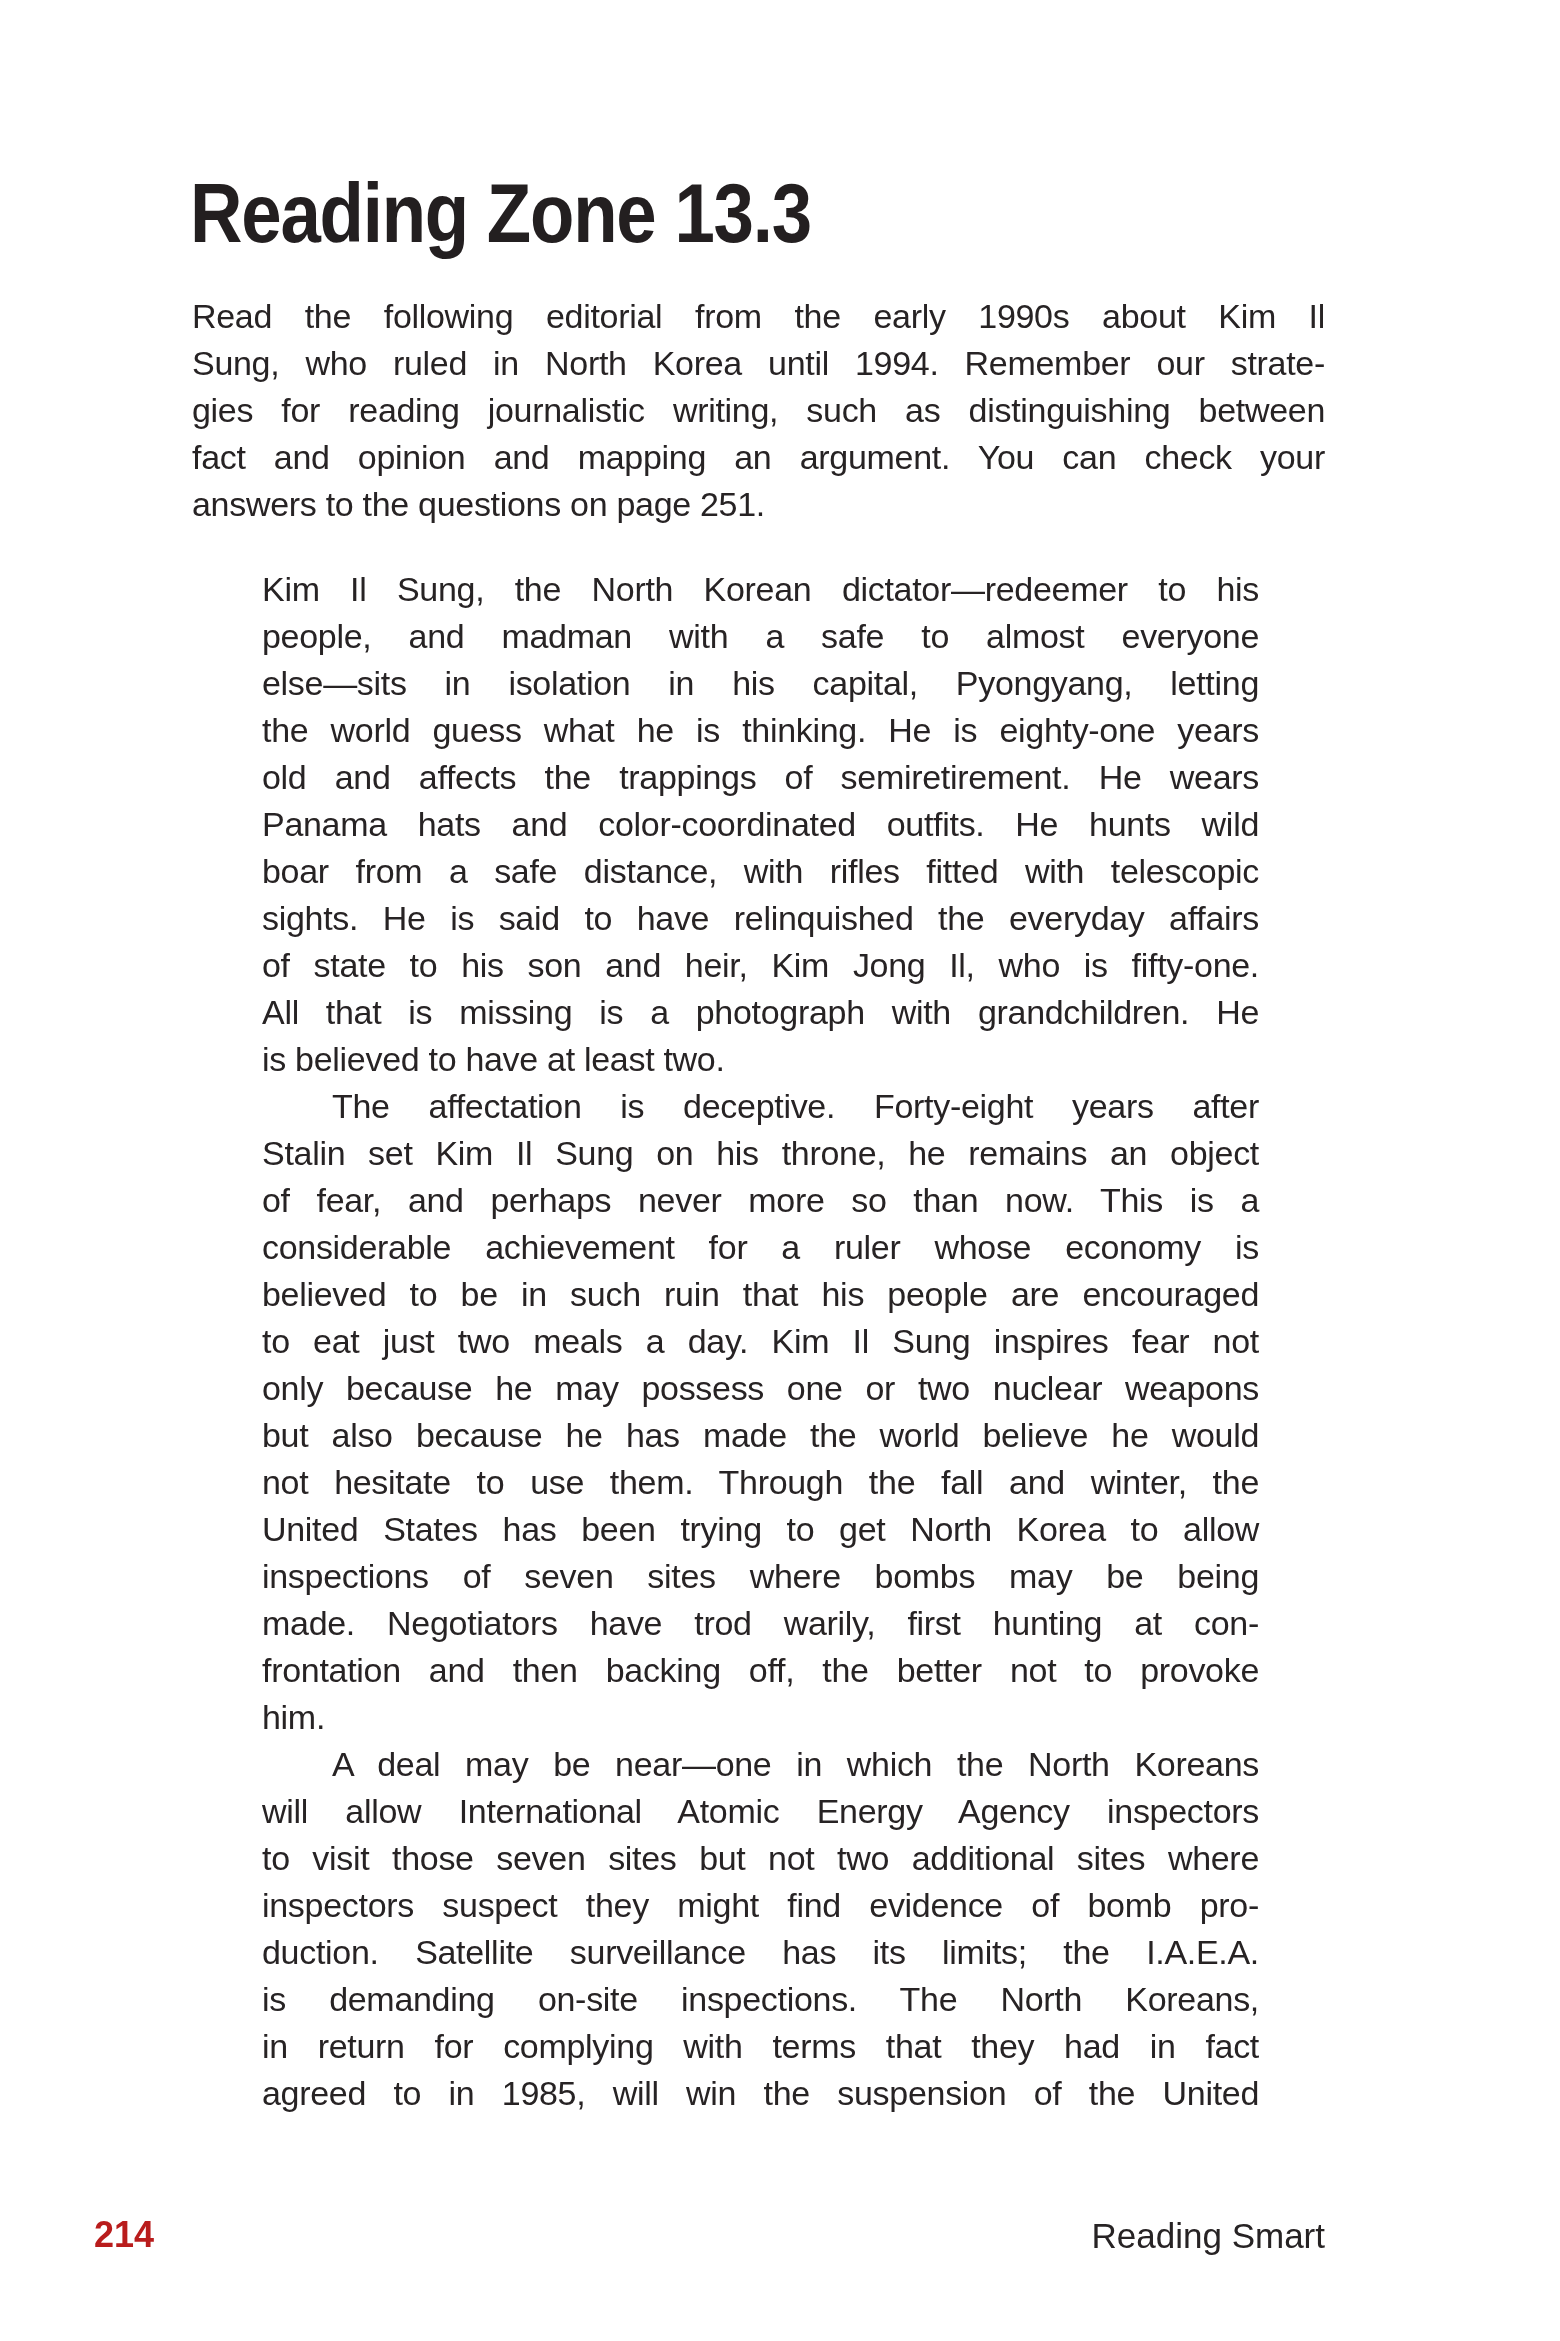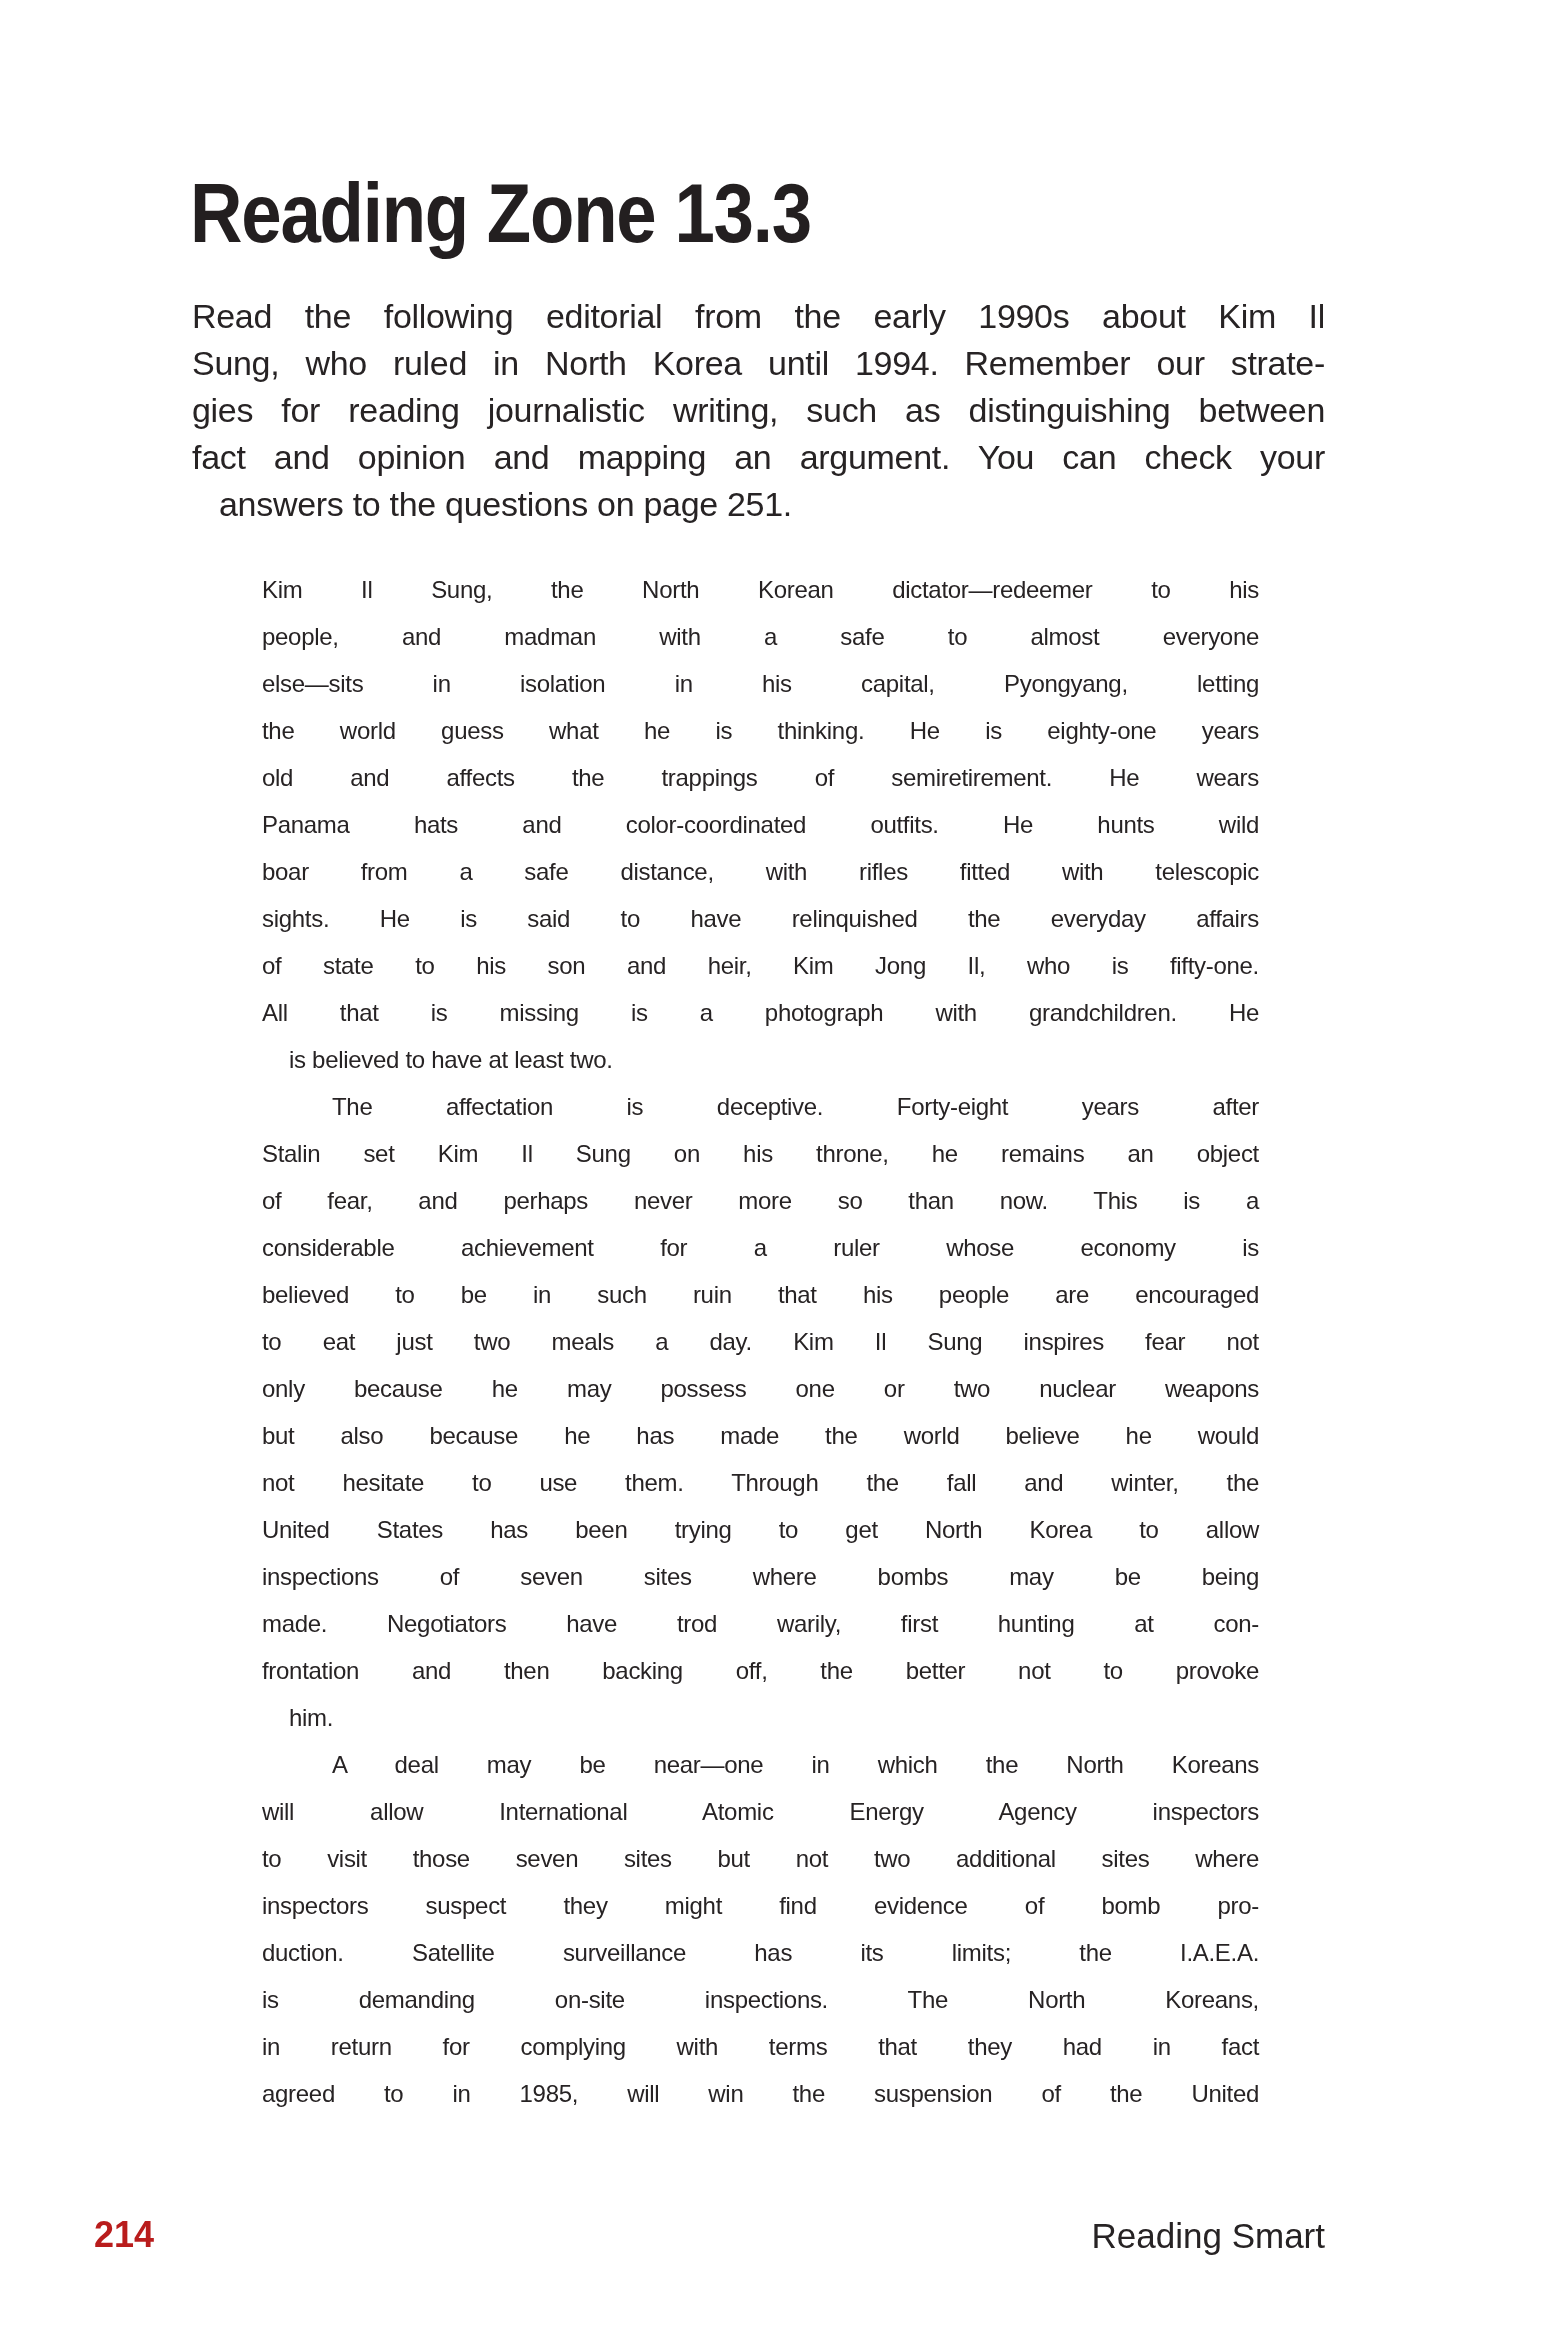--- a/index.html
+++ b/index.html
@@ -37,31 +37,30 @@
     width: 1133px;
     font-size: 34px;
     line-height: 47px;
     letter-spacing: -0.3px;
   }
   .editorial {
     position: absolute;
     left: 262px;
     top: 566px;
     width: 997px;
-    font-size: 24px;
+    font-size: 34px;
     line-height: 47px;
     letter-spacing: -0.3px;
   }
   .tl {
     text-align: justify;
     text-align-last: justify;
   }
   .tl.last {
     text-align-last: left;
-    margin-left: 27px;
   }
   .tl.ind {
     text-indent: 70px;
   }
   .footer-num {
     position: absolute;
     left: 94px;
     top: 2214px;
     font-size: 36px;
     line-height: 42px;

